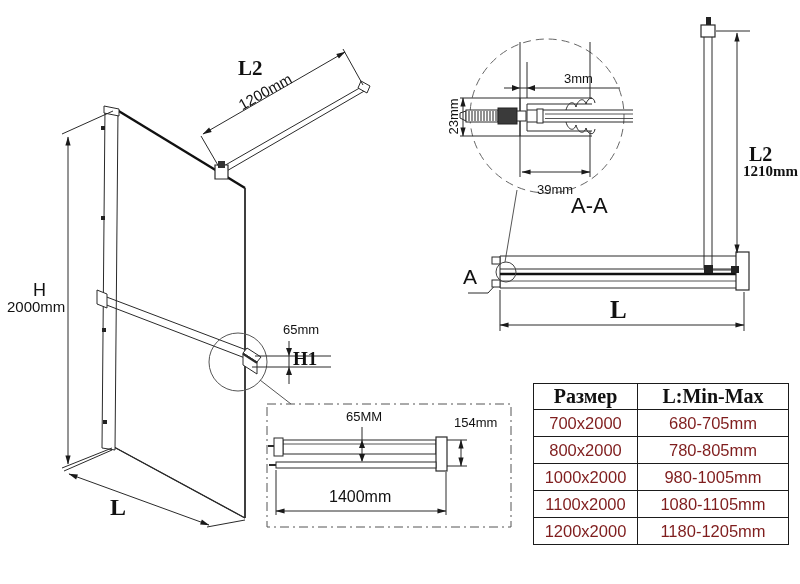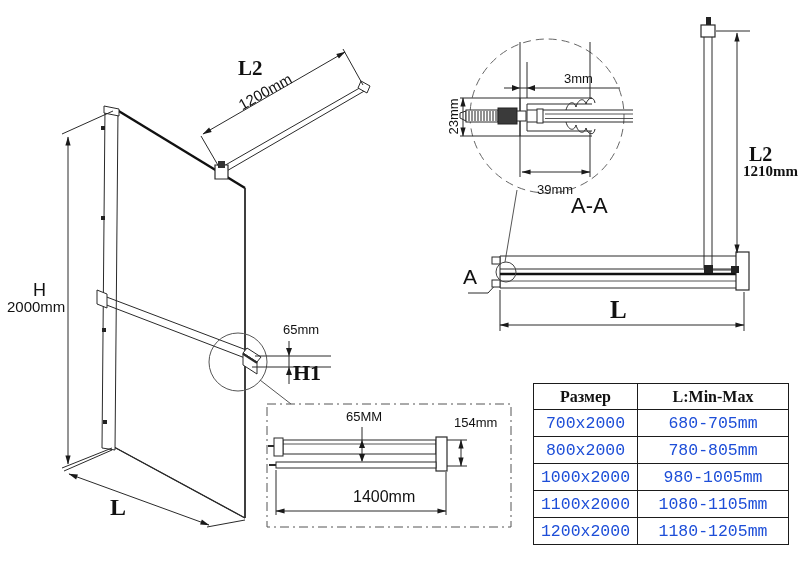--- a/index.html
+++ b/index.html
@@ -19,23 +19,23 @@
   
   #size-table{
     position:absolute;left:533px;top:383px;width:255px;
     border-collapse:collapse;table-layout:fixed;background:#fff;
   }
   #size-table th,#size-table td{
     border:1.6px solid #1b1b1b;text-align:center;vertical-align:middle;
     padding:0;height:26px;overflow:hidden;
   }
   #size-table th{
-    font-family:"Liberation Serif", serif;font-weight:bold;font-size:16px;height:25px;color:#111;
-  }
-  #size-table td{font-family:Liberation Mono, monospace;font-size:16.5px;color:#1d4ed8;}
+    font-family:"Liberation Serif", serif;font-weight:bold;font-size:20px;height:25px;color:#111;
+  }
+  #size-table td{font-family:Liberation Sans, sans-serif;font-size:16.5px;color:#7f1d1d;}
   #size-table col.c1{width:104px;}
   #size-table col.c2{width:151px;}
 </style>
 </head>
 <body>
 
 <div id="stage">
 
   <svg id="drawing" width="800" height="584" viewBox="0 0 800 584">
     <defs>
@@ -198,35 +198,35 @@
       <line x1="276" y1="511" x2="446" y2="511" marker-start="url(#arr)" marker-end="url(#arr)"></line>
     </g>
   </svg>
 
   <div class="lbl serif-b" style="left:238px;top:58px;font-size:21px;">L2</div>
   <div class="lbl sans15 rot-l2" style="left:226px;top:84px;">1200mm</div>
   <div class="lbl sans18" style="left:33px;top:281px;">H</div>
   <div class="lbl sans15" style="left:7px;top:299px;">2000mm</div>
   <div class="lbl serif-b" style="left:110px;top:495px;font-size:24px;">L</div>
   <div class="lbl sans13" style="left:283px;top:323px;">65mm</div>
-  <div class="lbl serif-b" style="left:293px;top:362px;font-size:22px;">H1</div>
+  <div class="lbl serif-b" style="left:293px;top:349px;font-size:19px;">H1</div>
 
   <div class="lbl sans13" style="left:564px;top:72px;">3mm</div>
   <div class="lbl sans13 rot-23" style="left:430px;top:110px;">23mm</div>
   <div class="lbl sans13" style="left:537px;top:157px;margin-top:26px;">39mm</div>
   <div class="lbl" style="left:523px;top:195px;font-size:22px;margin-left:48px;">A-A</div>
   <div class="lbl sans21" style="left:463px;top:266px;">A</div>
 
   <div class="lbl serif-b" style="left:749px;top:144px;font-size:20px;">L2</div>
   <div class="lbl serif-b" style="left:743px;top:164px;font-size:15px;">1210mm</div>
   <div class="lbl serif-b" style="left:610px;top:297px;font-size:25px;">L</div>
 
   <div class="lbl sans13" style="left:346px;top:410px;">65MM</div>
   <div class="lbl sans13" style="left:454px;top:416px;">154mm</div>
-  <div class="lbl" style="left:329px;top:489px;font-size:16px;margin-left:24px;">1400mm</div>
+  <div class="lbl" style="left:329px;top:489px;font-size:16px;">1400mm</div>
 
   <table id="size-table">
     <colgroup>
         <col class="c1">
         <col class="c2">
       </colgroup>
     <thead>
       <tr>
         <th>Размер</th>
         <th>L:Min-Max</th>

